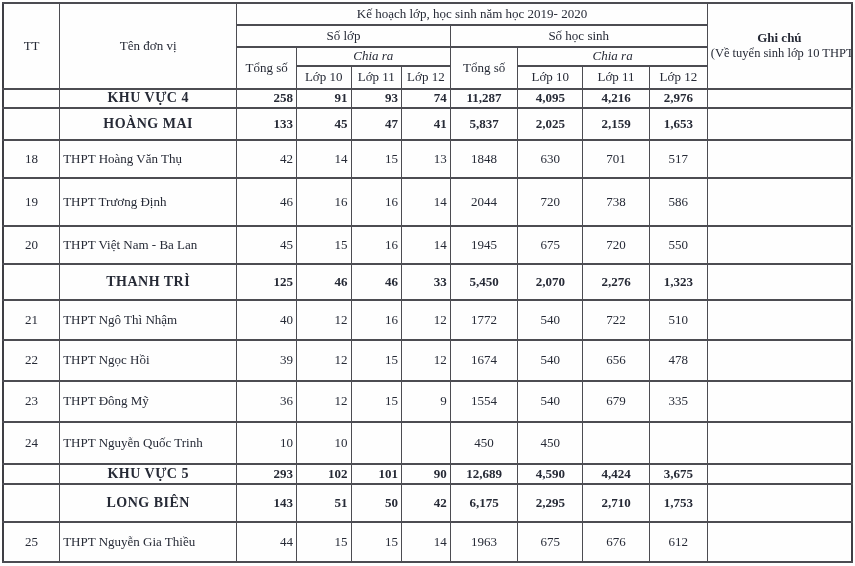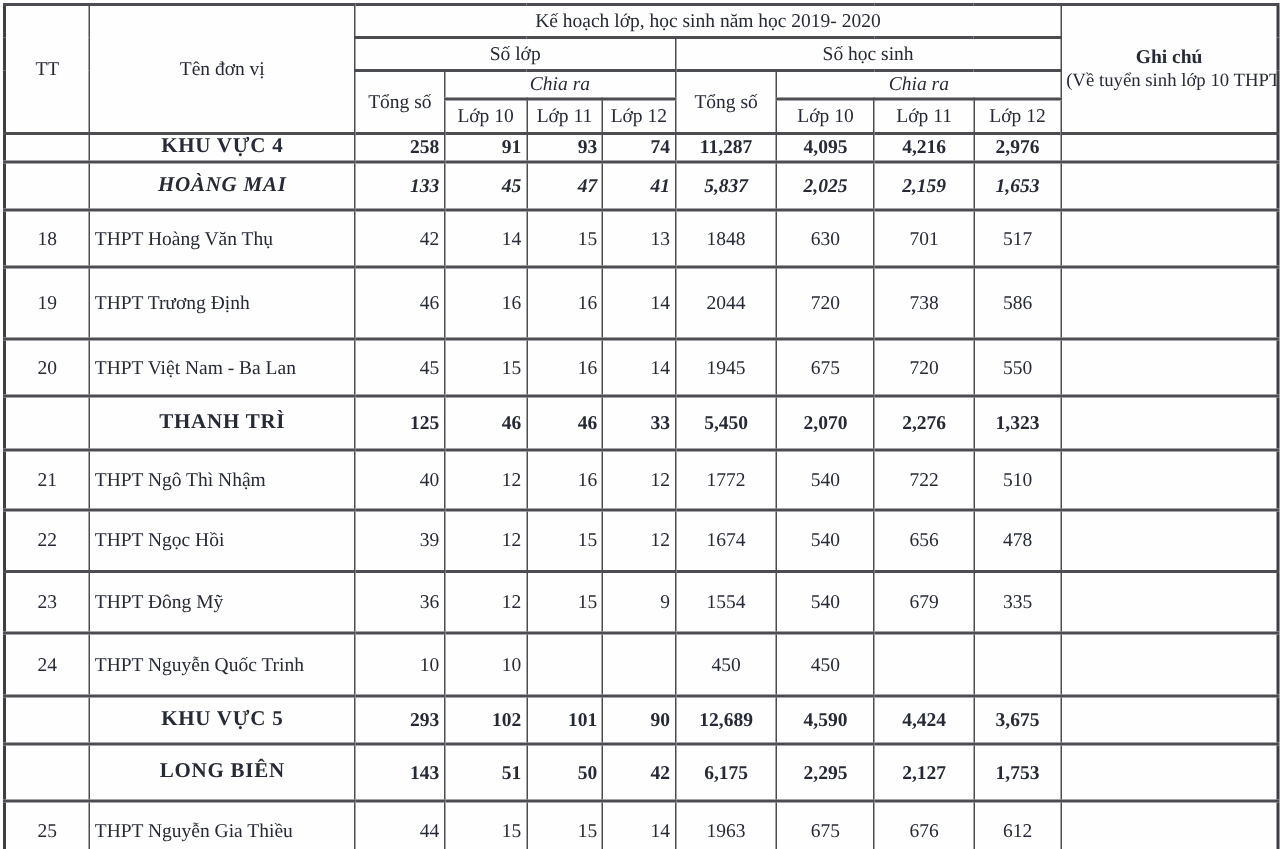--- a/index.html
+++ b/index.html
@@ -115,21 +115,21 @@
     <td class="num">258</td>
     <td class="num c10">91</td>
     <td class="num">93</td>
     <td class="num">74</td>
     <td class="num-s">11,287</td>
     <td class="num-s">4,095</td>
     <td class="num-s">4,216</td>
     <td class="num-s">2,976</td>
     <td class="note-cell"></td>
   </tr>
-        <tr class="summary" style="height: 32px; font-style: italic;">
+        <tr class="summary" style="height: 32px;">
     <td class="tt"></td>
     <td class="name">HOÀNG MAI</td>
     <td class="num">133</td>
     <td class="num c10">45</td>
     <td class="num">47</td>
     <td class="num">41</td>
     <td class="num-s">5,837</td>
     <td class="num-s">2,025</td>
     <td class="num-s">2,159</td>
     <td class="num-s">1,653</td>
@@ -232,21 +232,21 @@
     <td class="num">10</td>
     <td class="num c10">10</td>
     <td class="num"></td>
     <td class="num"></td>
     <td class="num-s">450</td>
     <td class="num-s">450</td>
     <td class="num-s"></td>
     <td class="num-s"></td>
     <td class="note-cell"></td>
   </tr>
-        <tr class="summary" style="height: 32px;">
+        <tr class="summary" style="height: 20px;">
     <td class="tt"></td>
     <td class="name">KHU VỰC 5</td>
     <td class="num">293</td>
     <td class="num c10">102</td>
     <td class="num">101</td>
     <td class="num">90</td>
     <td class="num-s">12,689</td>
     <td class="num-s">4,590</td>
     <td class="num-s">4,424</td>
     <td class="num-s">3,675</td>
@@ -254,21 +254,21 @@
   </tr>
         <tr class="summary" style="height: 38px;">
     <td class="tt"></td>
     <td class="name">LONG BIÊN</td>
     <td class="num">143</td>
     <td class="num c10">51</td>
     <td class="num">50</td>
     <td class="num">42</td>
     <td class="num-s">6,175</td>
     <td class="num-s">2,295</td>
-    <td class="num-s">2,127</td>
+    <td class="num-s">2,710</td>
     <td class="num-s">1,753</td>
     <td class="note-cell"></td>
   </tr>
         <tr style="height: 40px;">
     <td class="tt">25</td>
     <td class="name">THPT Nguyễn Gia Thiều</td>
     <td class="num">44</td>
     <td class="num c10">15</td>
     <td class="num">15</td>
     <td class="num">14</td>

